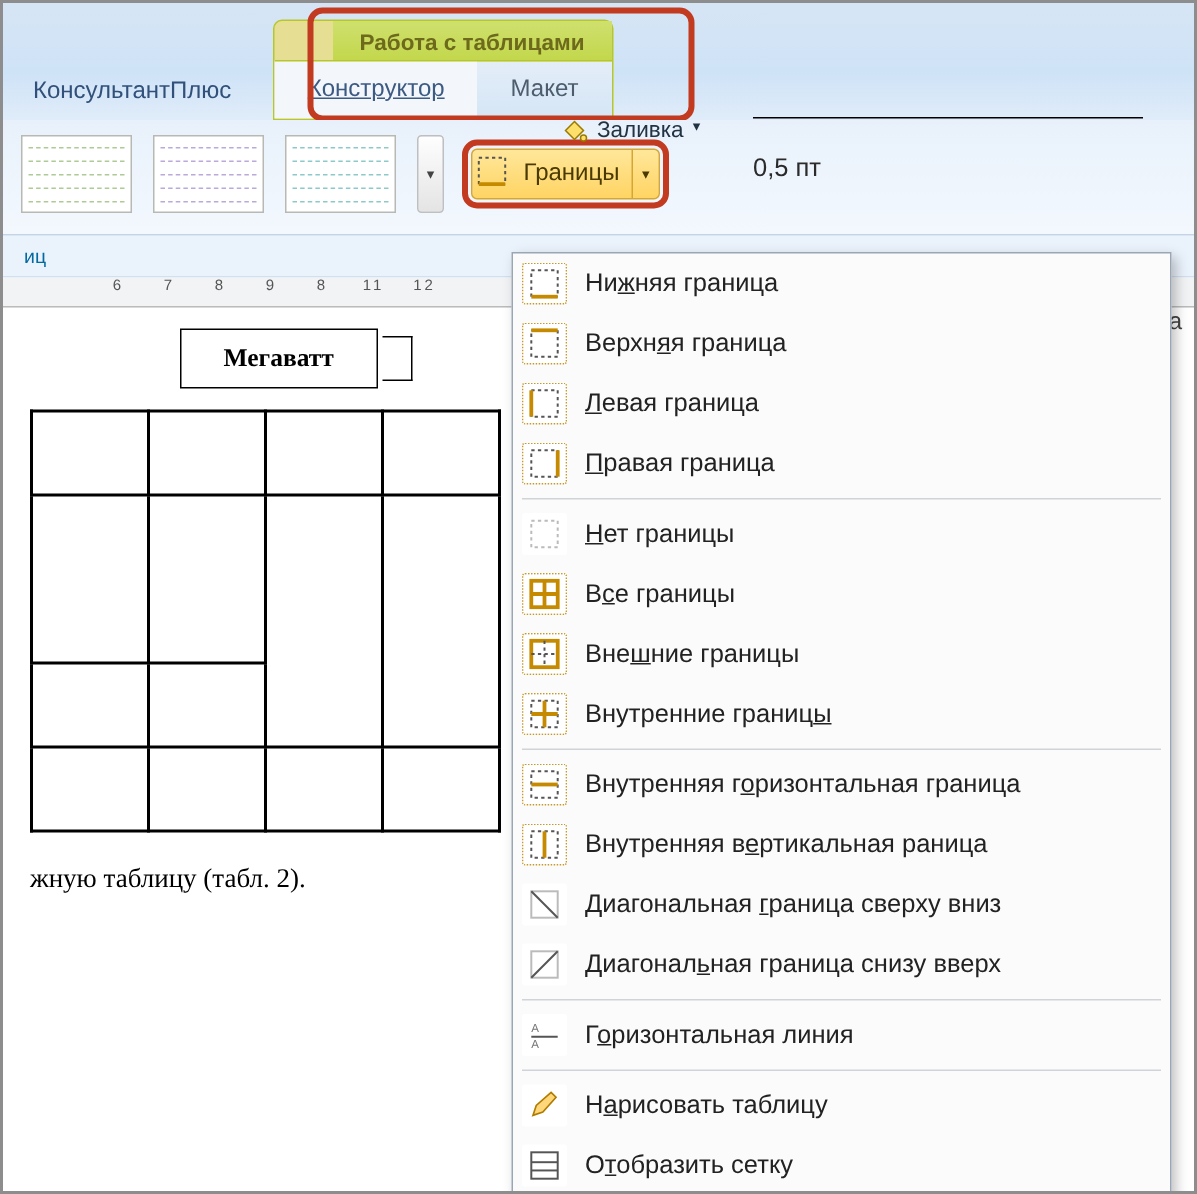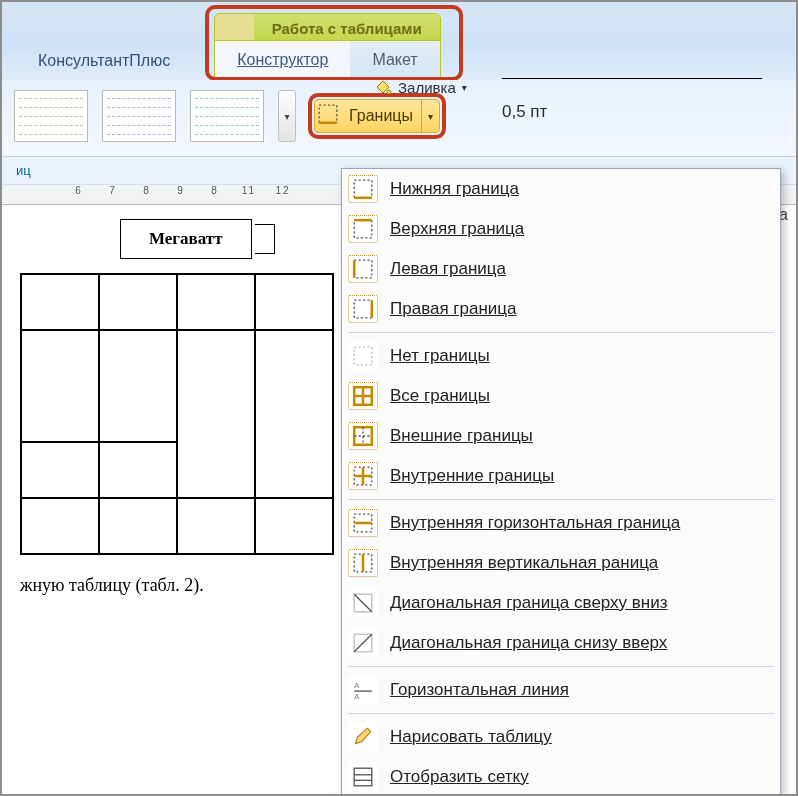--- a/index.html
+++ b/index.html
@@ -1,20 +1,20 @@
 <!DOCTYPE html>
 <html><head>
 <meta charset="utf-8">
 <style>
 * { box-sizing: border-box; margin: 0; padding: 0; }
 body { width: 798px; height: 796px; font-family: "Segoe UI", Tahoma, sans-serif; font-size: 14px; background: #fff; position: relative; overflow: hidden; border: 2px solid #8d8d8d; }
 
 
 .tabbar { display: flex; align-items: flex-end; height: 78px; background: linear-gradient(#d6e5f5,#cfe3f7 60%,#e0ecf9); }
-.tab-main { font-size: 16px; color: #31517a; padding: 12px 36px 10px; }
+.tab-main { font-size: 16px; color: #31517a; padding: 12px 20px 10px; }
 .table-tools { display: flex; flex-direction: column; align-items: flex-end; background: #e6de93; border: 1px solid #b7c728; border-radius: 6px 6px 0 0; margin-left: 8px; }
 .table-tools-title { text-align: center; font-size: 15px; font-weight: bold; color: #6e6a1c; padding: 6px 18px 3px; background: linear-gradient(#cfe06e,#c3d74c); }
 .subtabs { display: flex; }
 .subtab { flex: 1; text-align: center; padding: 10px 22px; font-size: 16px; color: #4e5d6d; background: linear-gradient(#e3edf8,#d5e6f6); border-top: 1px solid #b7c728; cursor: pointer; }
 .subtab.active { background: #f3f7fc; color: #3c5a82; text-decoration: underline; }
 
 
 .galrow { display: flex; align-items: center; padding: 10px 12px 14px; gap: 14px; background: linear-gradient(#e8f1fb,#f3f8fe); border-bottom: 1px solid #c4d3e6; position: relative; }
 .style-thumb { width: 74px; height: 52px; border: 1px solid #b8b9b2; background: #fff; display: flex; flex-direction: column; justify-content: space-around; padding: 3px 4px; }
 .style-thumb .r { height: 2px; border-bottom: 1px dashed currentColor; opacity: .6; }
@@ -24,42 +24,42 @@
 
 .gal-arrow { width: 18px; height: 52px; border: 1px solid #bfbfbf; background: linear-gradient(#fefefe,#e4e4e4); border-radius: 3px; display: flex; align-items: center; justify-content: center; font-size: 10px; color: #444; }
 
 
 .borders-btn-wrap { display: inline-flex; align-items: center; border: 4px solid #c23a1f; border-radius: 10px; padding: 2px; margin-left: -2px; }
 .borders-btn { display: flex; align-items: center; background: linear-gradient(#ffe79a,#ffd463); border: 1px solid #d6a634; border-radius: 4px; height: 34px; }
 .borders-btn .ic { width: 26px; text-align: center; font-size: 16px; color: #6b4a00; }
 .borders-btn .lbl { padding: 0 8px; font-size: 16px; color: #4a3a00; }
 .borders-btn .dd { width: 18px; border-left: 1px solid #d6a634; text-align: center; font-size: 10px; color: #4a3a00; height: 100%; display:flex;align-items:center;justify-content:center; }
 
-.fill-row { display: flex; align-items: center; gap: 6px; font-size: 15px; color: #234; position: absolute; left: 372px; top: -2px; }
+.fill-row { display: flex; gap: 6px; font-size: 15px; color: #234; position: absolute; left: 372px; top: -2px; }
 .fill-bucket { width: 18px; height: 18px; display: inline-block; }
 .pt-line { position: absolute; left: 500px; top: -2px; width: 260px; border-top: 1px solid #000; }
 .pt-label { position: absolute; left: 500px; top: 22px; font-size: 17px; color: #2b2b2b; }
 
 .grplabel { font-size: 13px; color: #0369a1; padding: 6px 14px; background: #eaf2fb; border-bottom: 1px solid #d2dff0; }
 
 
 .ruler { height: 20px; background: #f1f3f5; border-bottom: 1px solid #bbb; font-size: 10px; color: #555; padding-left: 60px; letter-spacing: 2px; }
 .ruler span { display:inline-block; width: 34px; text-align:center; }
 
 
 .doc { position: relative; padding: 14px 0 0 18px; font-family: "Times New Roman", serif; }
 .hdr-cell { border: 1px solid #000; display:inline-block; padding: 9px 28px; font-weight: bold; font-size: 17px; }
 .tb { border-collapse: collapse; margin-top: 14px; }
 .tb td { border: 2px solid #000; width: 78px; height: 56px; }
 .tb .h2 { height: 112px; }
 .doc-text { font-size: 18px; margin-top: 20px; }
 
 
 .menu { position: absolute; left: 339px; top: 166px; width: 440px; background: #fbfbfb; border: 1px solid #9aa6b4; box-shadow: 3px 3px 8px rgba(0,0,0,.25); padding-bottom: 4px; }
-.menu-item { display: flex; align-items: center; height: 40px; padding: 0 26px 0 6px; cursor: pointer; font-size: 17px; color: #222; text-decoration: underline; }
+.menu-item { display: flex; align-items: center; height: 40px; padding: 0 26px 0 6px; cursor: pointer; font-size: 17px; color: #222; }
 .menu-item .micon { width: 30px; height: 28px; margin-right: 12px; border: 1px dotted #c59a2c; display:flex;align-items:center;justify-content:center; background: #fff; border-radius: 2px; }
 .menu-item.plain .micon { border: none; }
 .menu-sep { height: 1px; background: #d0d3d8; margin: 3px 6px; }
 .u { text-decoration: underline; }
 
 
 .red-outline-tabs { position:absolute; left: 203px; top: 3px; width: 258px; height: 76px; border: 4px solid #c23a1f; border-radius: 10px; pointer-events: none; }
 
 .anchor-char { position:absolute; right: 8px; top: 204px; font-size: 16px; color: #444; }
 

